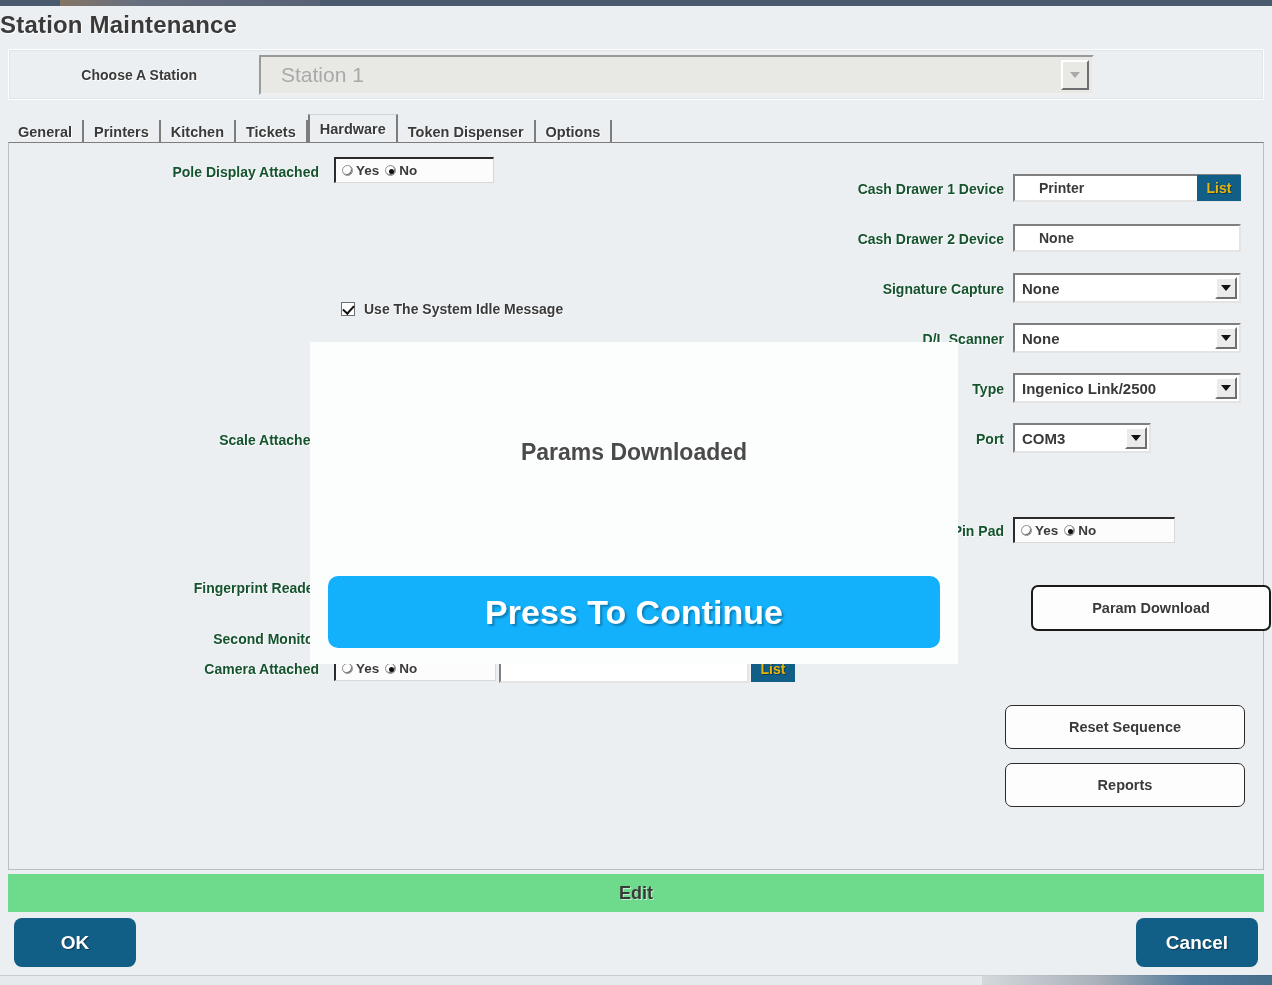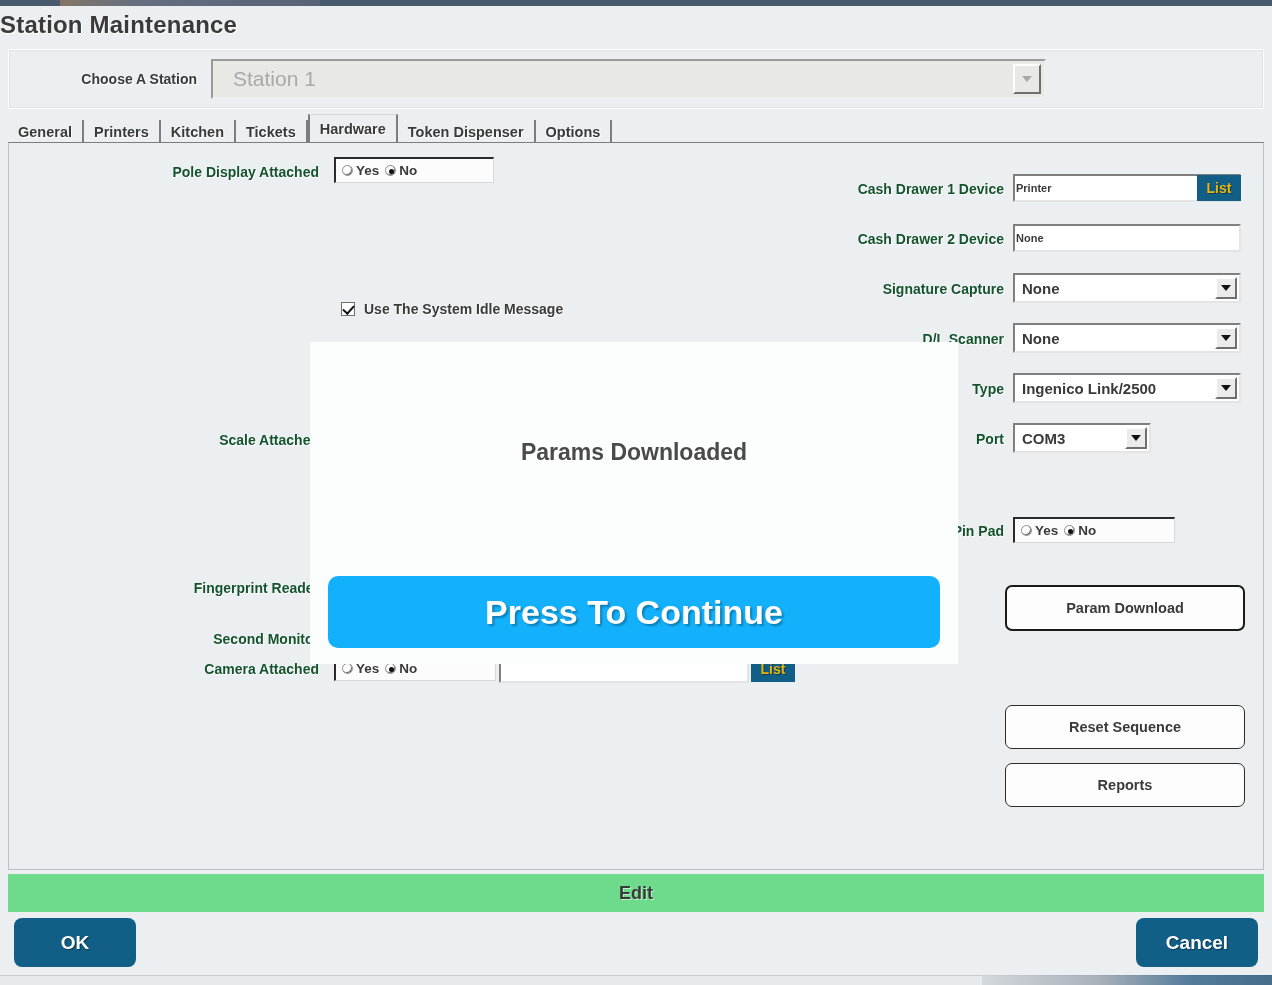--- a/index.html
+++ b/index.html
@@ -46,25 +46,25 @@
     background:#eceff1;
   }
   .title-bar .title {
     font-size:24px; font-weight:bold; color:#3a3a3a;
     text-shadow: 1px 1px 0 #ffffff;
     letter-spacing:.2px;
   }
 
   
   .station-band {
-    position:absolute; left:8px; top:43px; width:1256px; height:60px;
+    position:absolute; left:8px; top:43px; width:1256px; height:51px;
     background:#eceff1;
     border:1px solid #ffffff;
     box-shadow: 0 0 0 1px #dfe4e8 inset;
-    display:flex; align-items:center;
+    display:flex; align-items:center;gap:48px;
   }
   .station-label {
     margin-left:36px; width:152px; text-align:right;
     font-size:14px; font-weight:bold; color:#3a3a3a;
     text-shadow:1px 1px 0 #ffffff;
   }
   .station-select {
     margin-left:14px; width:835px; height:40px;
     background:#e8e8e4;
     border:2px solid;
@@ -147,22 +147,22 @@
   .radio.on::after{
     content:""; position:absolute; left:3px; top:3px;
     width:5px;height:5px;border-radius:50%;background:#111;
   }
 
   .txtbox {
     position:absolute; height:28px; background:#ffffff;
     border:2px solid;
     border-color:#7f7f7f #e4e4e4 #e4e4e4 #7f7f7f;
     display:flex; align-items:center;
-    font-size:11px; font-weight:bold; color:#3a3a3a;
-    padding-left:1px;
+    font-size:14px; font-weight:bold; color:#3a3a3a;
+    padding-left:24px;
   }
   .listbtn {
     position:absolute; height:26px; min-width:44px;
     background:#115e86; color:#eab308;
     font-size:14px; font-weight:bold;
     display:flex; align-items:center; justify-content:center;
     text-shadow:1px 1px 0 rgba(0,0,0,.35);
     text-align:right;
   }
 
@@ -203,21 +203,21 @@
   }
 
   
   .actbtn {
     position:absolute; background:#fdfdfd;
     border:1px solid #2b2b2b; border-radius:7px;
     display:flex; align-items:center; justify-content:center;
     font-size:14.5px; font-weight:bold; color:#3a3a3a;
     text-shadow:1px 1px 0 #fff;
   }
-  .actbtn.focused { border:2px solid #1a1a1a; }
+  .actbtn.focused { border:2px solid #1a1a1a;margin-left:26px; }
 
   
   .edit-band {
     position:absolute; left:8px; top:868px; width:1256px; height:38px;
     background:#6ddb8b;
     display:flex; align-items:center; justify-content:center;
     font-size:18px; font-weight:bold; color:#3a3a3a;
     text-shadow:1px 1px 0 rgba(255,255,255,.55);
   }
 

